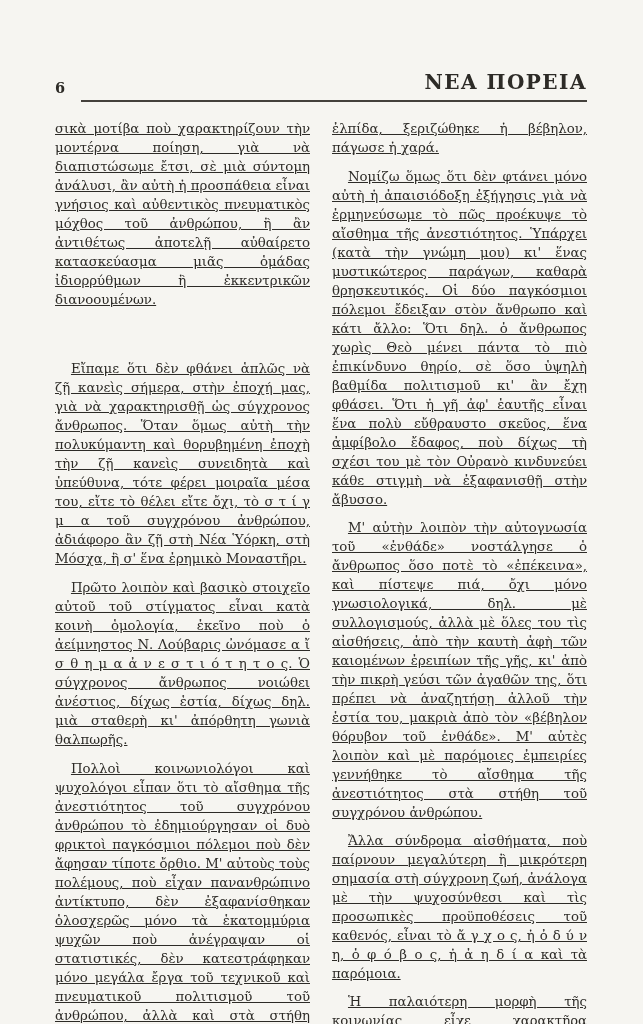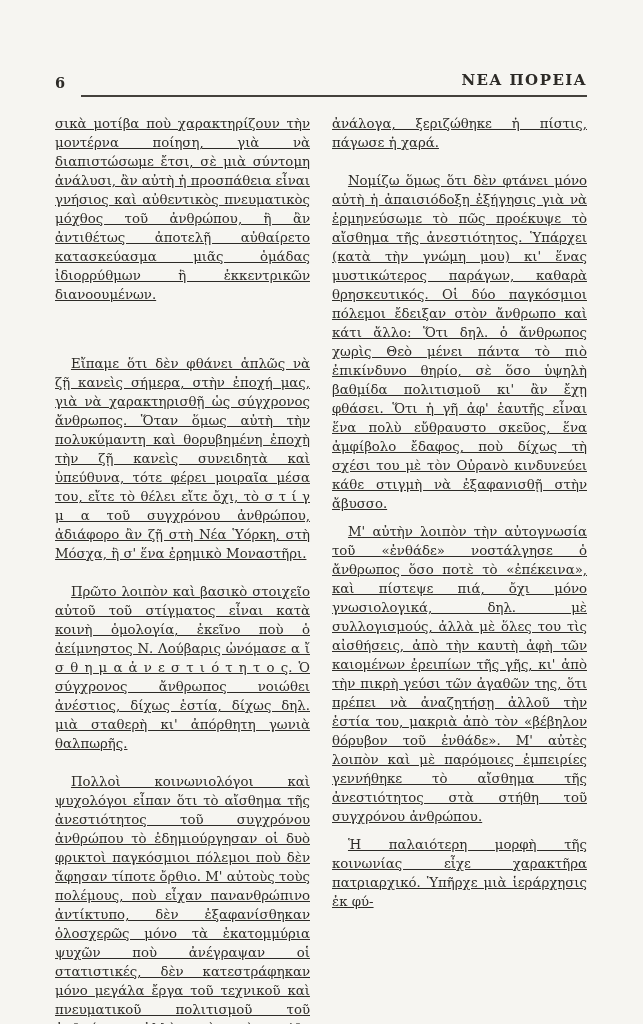--- a/index.html
+++ b/index.html
@@ -29,42 +29,42 @@
     padding-bottom: 6px;
   }
   .header-rule-area {
     flex: 1;
     margin-left: 16px;
     border-bottom: 2px solid #44413c;
     padding-bottom: 6px;
     text-align: right;
   }
   .journal-title {
-    font-size: 15px;
+    font-size: 20px;
     font-weight: bold;
     letter-spacing: 1.5px;
   }
   .columns {
     display: flex;
     gap: 22px;
     margin-top: 17px;
   }
   .column {
     flex: 1;
     min-width: 0;
     font-size: 13.3px;
     line-height: 19px;
   }
   .para {
     margin: 0;
     text-align: justify;
     text-decoration: underline;
   }
   .para + .para {
-    margin-top: 19px;
+    margin-top: 10px;
   }
   .indent {
     text-indent: 1.2em;
   }
   .section-break {
     margin-top: 50px !important;
   }
   .gap {
     margin-top: 9px !important;
   }
@@ -84,21 +84,22 @@
   <main class="columns">
 
     <section class="column">
       <p class="para">σικὰ μοτίβα ποὺ χαρακτηρίζουν τὴν μοντέρνα ποίηση, γιὰ νὰ διαπιστώσωμε ἔτσι, σὲ μιὰ σύντομη ἀνάλυσι, ἂν αὐτὴ ἡ προσπάθεια εἶναι γνήσιος καὶ αὐθεντικὸς πνευματικὸς μόχθος τοῦ ἀνθρώπου, ἢ ἂν ἀντιθέτως ἀποτελῇ αὐθαίρετο κατασκεύασμα μιᾶς ὁμάδας ἰδιορρύθμων ἢ ἐκκεντρικῶν διανοουμένων.</p>
       <p class="para indent section-break">Εἴπαμε ὅτι δὲν φθάνει ἁπλῶς νὰ ζῇ κανεὶς σήμερα, στὴν ἐποχή μας, γιὰ νὰ χαρακτηρισθῇ ὡς σύγχρονος ἄνθρωπος. Ὅταν ὅμως αὐτὴ τὴν πολυκύμαντη καὶ θορυβημένη ἐποχὴ τὴν ζῇ κανεὶς συνειδητὰ καὶ ὑπεύθυνα, τότε φέρει μοιραῖα μέσα του, εἴτε τὸ θέλει εἴτε ὄχι, τὸ σ τ ί γ μ α τοῦ συγχρόνου ἀνθρώπου, ἀδιάφορο ἂν ζῇ στὴ Νέα Ὑόρκη, στὴ Μόσχα, ἢ σ' ἕνα ἐρημικὸ Μοναστῆρι.</p>
       <p class="para indent">Πρῶτο λοιπὸν καὶ βασικὸ στοιχεῖο αὐτοῦ τοῦ στίγματος εἶναι κατὰ κοινὴ ὁμολογία, ἐκεῖνο ποὺ ὁ ἀείμνηστος Ν. Λούβαρις ὠνόμασε α ἴ σ θ η μ α ἀ ν ε σ τ ι ό τ η τ ο ς. Ὁ σύγχρονος ἄνθρωπος νοιώθει ἀνέστιος, δίχως ἑστία, δίχως δηλ. μιὰ σταθερὴ κι' ἀπόρθητη γωνιὰ θαλπωρῆς.</p>
       <p class="para indent">Πολλοὶ κοινωνιολόγοι καὶ ψυχολόγοι εἶπαν ὅτι τὸ αἴσθημα τῆς ἀνεστιότητος τοῦ συγχρόνου ἀνθρώπου τὸ ἐδημιούργησαν οἱ δυὸ φρικτοὶ παγκόσμιοι πόλεμοι ποὺ δὲν ἄφησαν τίποτε ὄρθιο. Μ' αὐτοὺς τοὺς πολέμους, ποὺ εἶχαν πανανθρώπινο ἀντίκτυπο, δὲν ἐξαφανίσθηκαν ὁλοσχερῶς μόνο τὰ ἑκατομμύρια ψυχῶν ποὺ ἀνέγραψαν οἱ στατιστικές, δὲν κατεστράφηκαν μόνο μεγάλα ἔργα τοῦ τεχνικοῦ καὶ πνευματικοῦ πολιτισμοῦ τοῦ ἀνθρώπου, ἀλλὰ καὶ στὰ στήθη ἐκείνων ποὺ ἐπέζησαν πνίγηκε ἡ</p>
     </section>
 
     <section class="column">
-      <p class="para">ἀνάλογα, ξεριζώθηκε ἡ πίστις, πάγωσε ἡ χαρά.</p>
+      <p class="para">ἐλπίδα, ξεριζώθηκε ἡ βέβηλον, πάγωσε ἡ χαρά.</p>
       <p class="para indent">Νομίζω ὅμως ὅτι δὲν φτάνει μόνο αὐτὴ ἡ ἀπαισιόδοξη ἐξήγησις γιὰ νὰ ἑρμηνεύσωμε τὸ πῶς προέκυψε τὸ αἴσθημα τῆς ἀνεστιότητος. Ὑπάρχει (κατὰ τὴν γνώμη μου) κι' ἕνας μυστικώτερος παράγων, καθαρὰ θρησκευτικός. Οἱ δύο παγκόσμιοι πόλεμοι ἔδειξαν στὸν ἄνθρωπο καὶ κάτι ἄλλο: Ὅτι δηλ. ὁ ἄνθρωπος χωρὶς Θεὸ μένει πάντα τὸ πιὸ ἐπικίνδυνο θηρίο, σὲ ὅσο ὑψηλὴ βαθμίδα πολιτισμοῦ κι' ἂν ἔχῃ φθάσει. Ὅτι ἡ γῆ ἀφ' ἑαυτῆς εἶναι ἕνα πολὺ εὔθραυστο σκεῦος, ἕνα ἀμφίβολο ἔδαφος, ποὺ δίχως τὴ σχέσι του μὲ τὸν Οὐρανὸ κινδυνεύει κάθε στιγμὴ νὰ ἐξαφανισθῇ στὴν ἄβυσσο.</p>
       <p class="para indent gap">Μ' αὐτὴν λοιπὸν τὴν αὐτογνωσία τοῦ «ἐνθάδε» νοστάλγησε ὁ ἄνθρωπος ὅσο ποτὲ τὸ «ἐπέκεινα», καὶ πίστεψε πιά, ὄχι μόνο γνωσιολογικά, δηλ. μὲ συλλογισμούς, ἀλλὰ μὲ ὅλες του τὶς αἰσθήσεις, ἀπὸ τὴν καυτὴ ἁφὴ τῶν καιομένων ἐρειπίων τῆς γῆς, κι' ἀπὸ τὴν πικρὴ γεύσι τῶν ἀγαθῶν της, ὅτι πρέπει νὰ ἀναζητήσῃ ἀλλοῦ τὴν ἑστία του, μακριὰ ἀπὸ τὸν «βέβηλον θόρυβον τοῦ ἐνθάδε». Μ' αὐτὲς λοιπὸν καὶ μὲ παρόμοιες ἐμπειρίες γεννήθηκε τὸ αἴσθημα τῆς ἀνεστιότητος στὰ στήθη τοῦ συγχρόνου ἀνθρώπου.</p>
+      <p class="para indent gap">Ἄλλα σύνδρομα αἰσθήματα, ποὺ παίρνουν μεγαλύτερη ἢ μικρότερη σημασία στὴ σύγχρονη ζωή, ἀνάλογα μὲ τὴν ψυχοσύνθεσι καὶ τὶς προσωπικὲς προϋποθέσεις τοῦ καθενός, εἶναι τὸ ἄ γ χ ο ς, ἡ ὀ δ ύ ν η, ὁ φ ό β ο ς, ἡ ἀ η δ ί α καὶ τὰ παρόμοια.</p>
       <p class="para indent gap">Ἡ παλαιότερη μορφὴ τῆς κοινωνίας εἶχε χαρακτῆρα πατριαρχικό. Ὑπῆρχε μιὰ ἱεράρχησις ἐκ φύ-</p>
     </section>
 
   </main>
 
 </div>
 
 </body></html>

